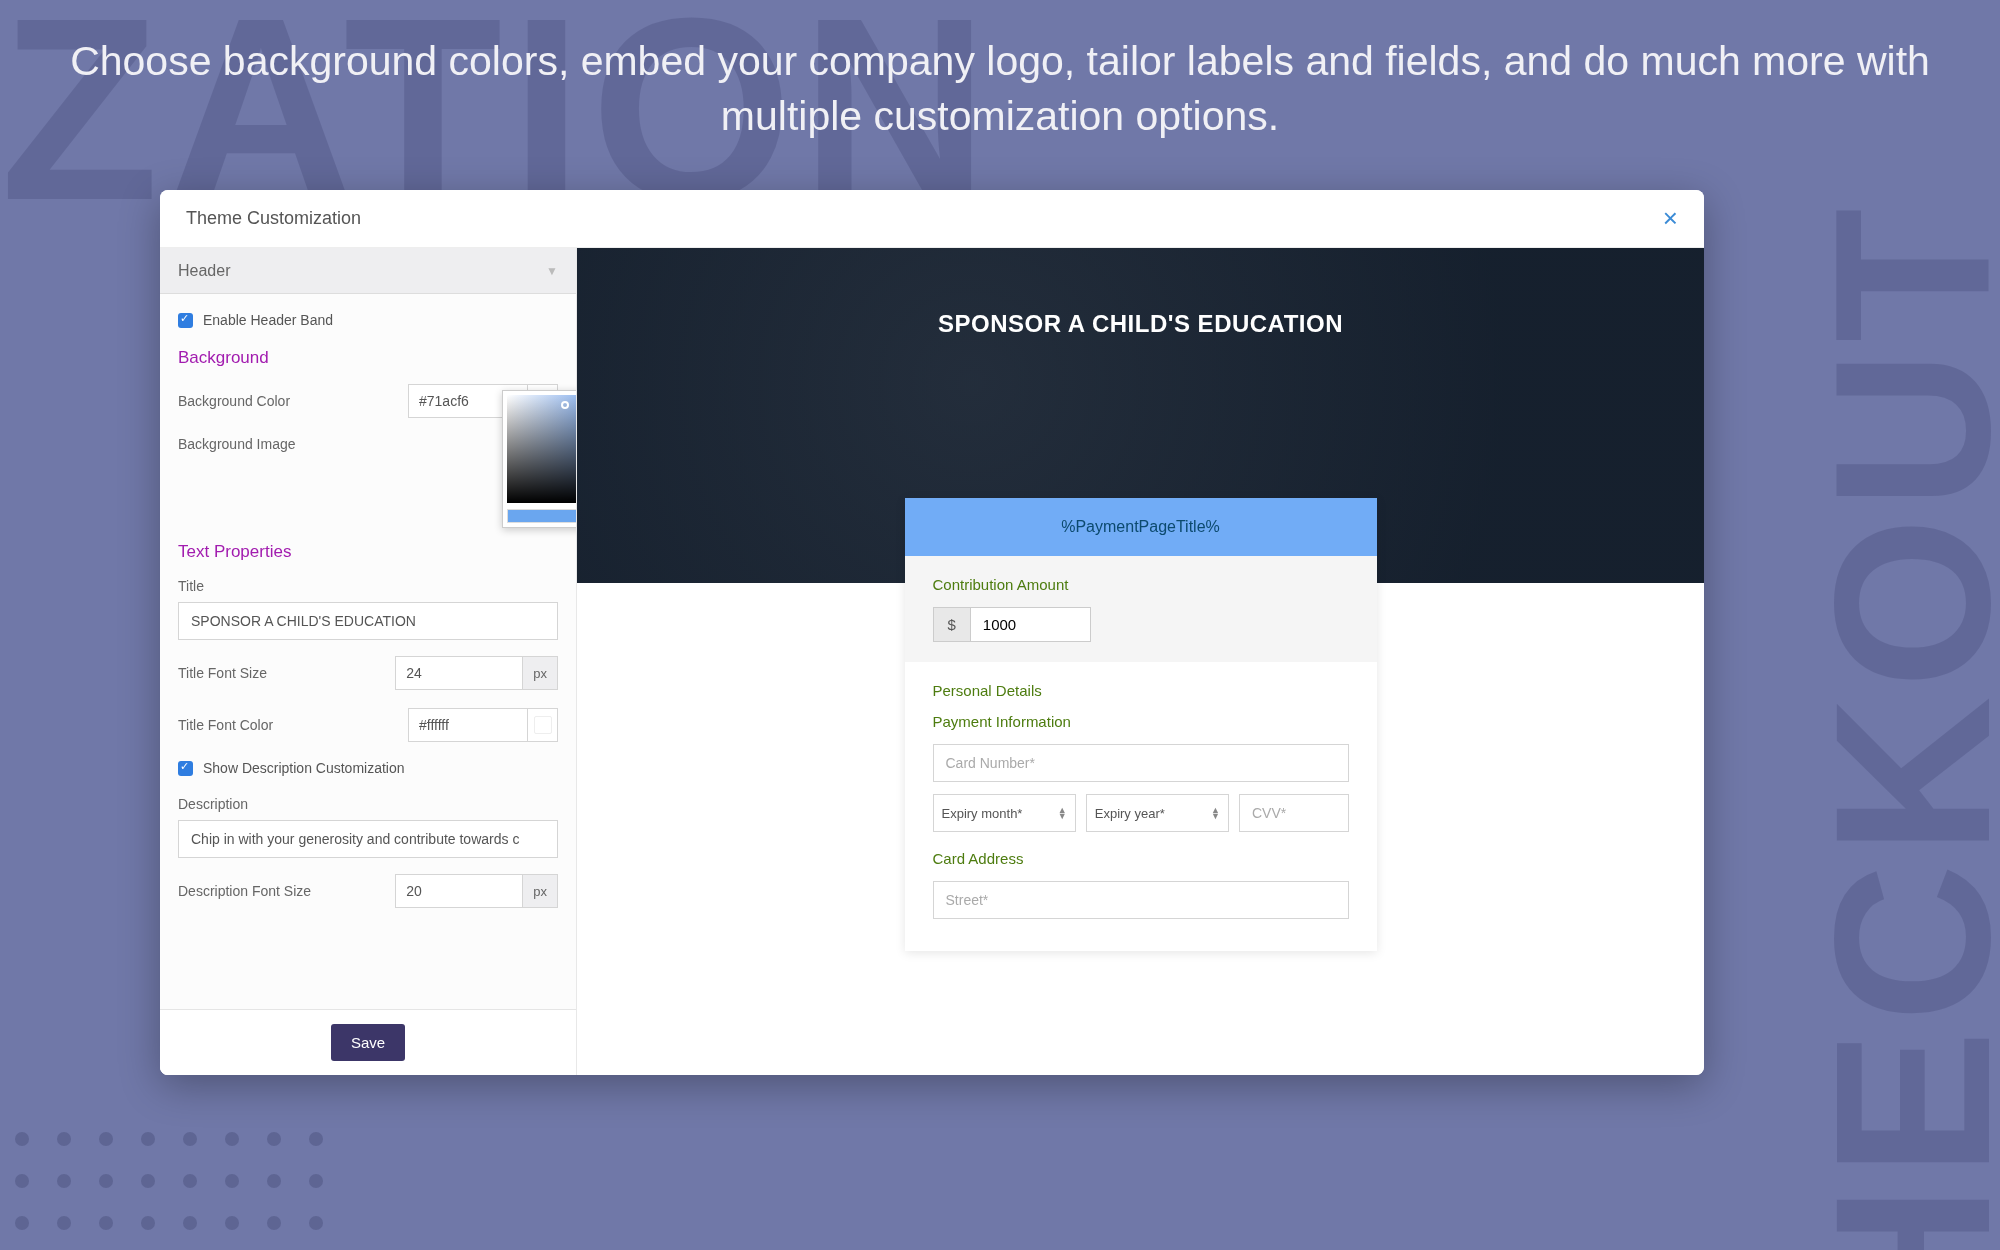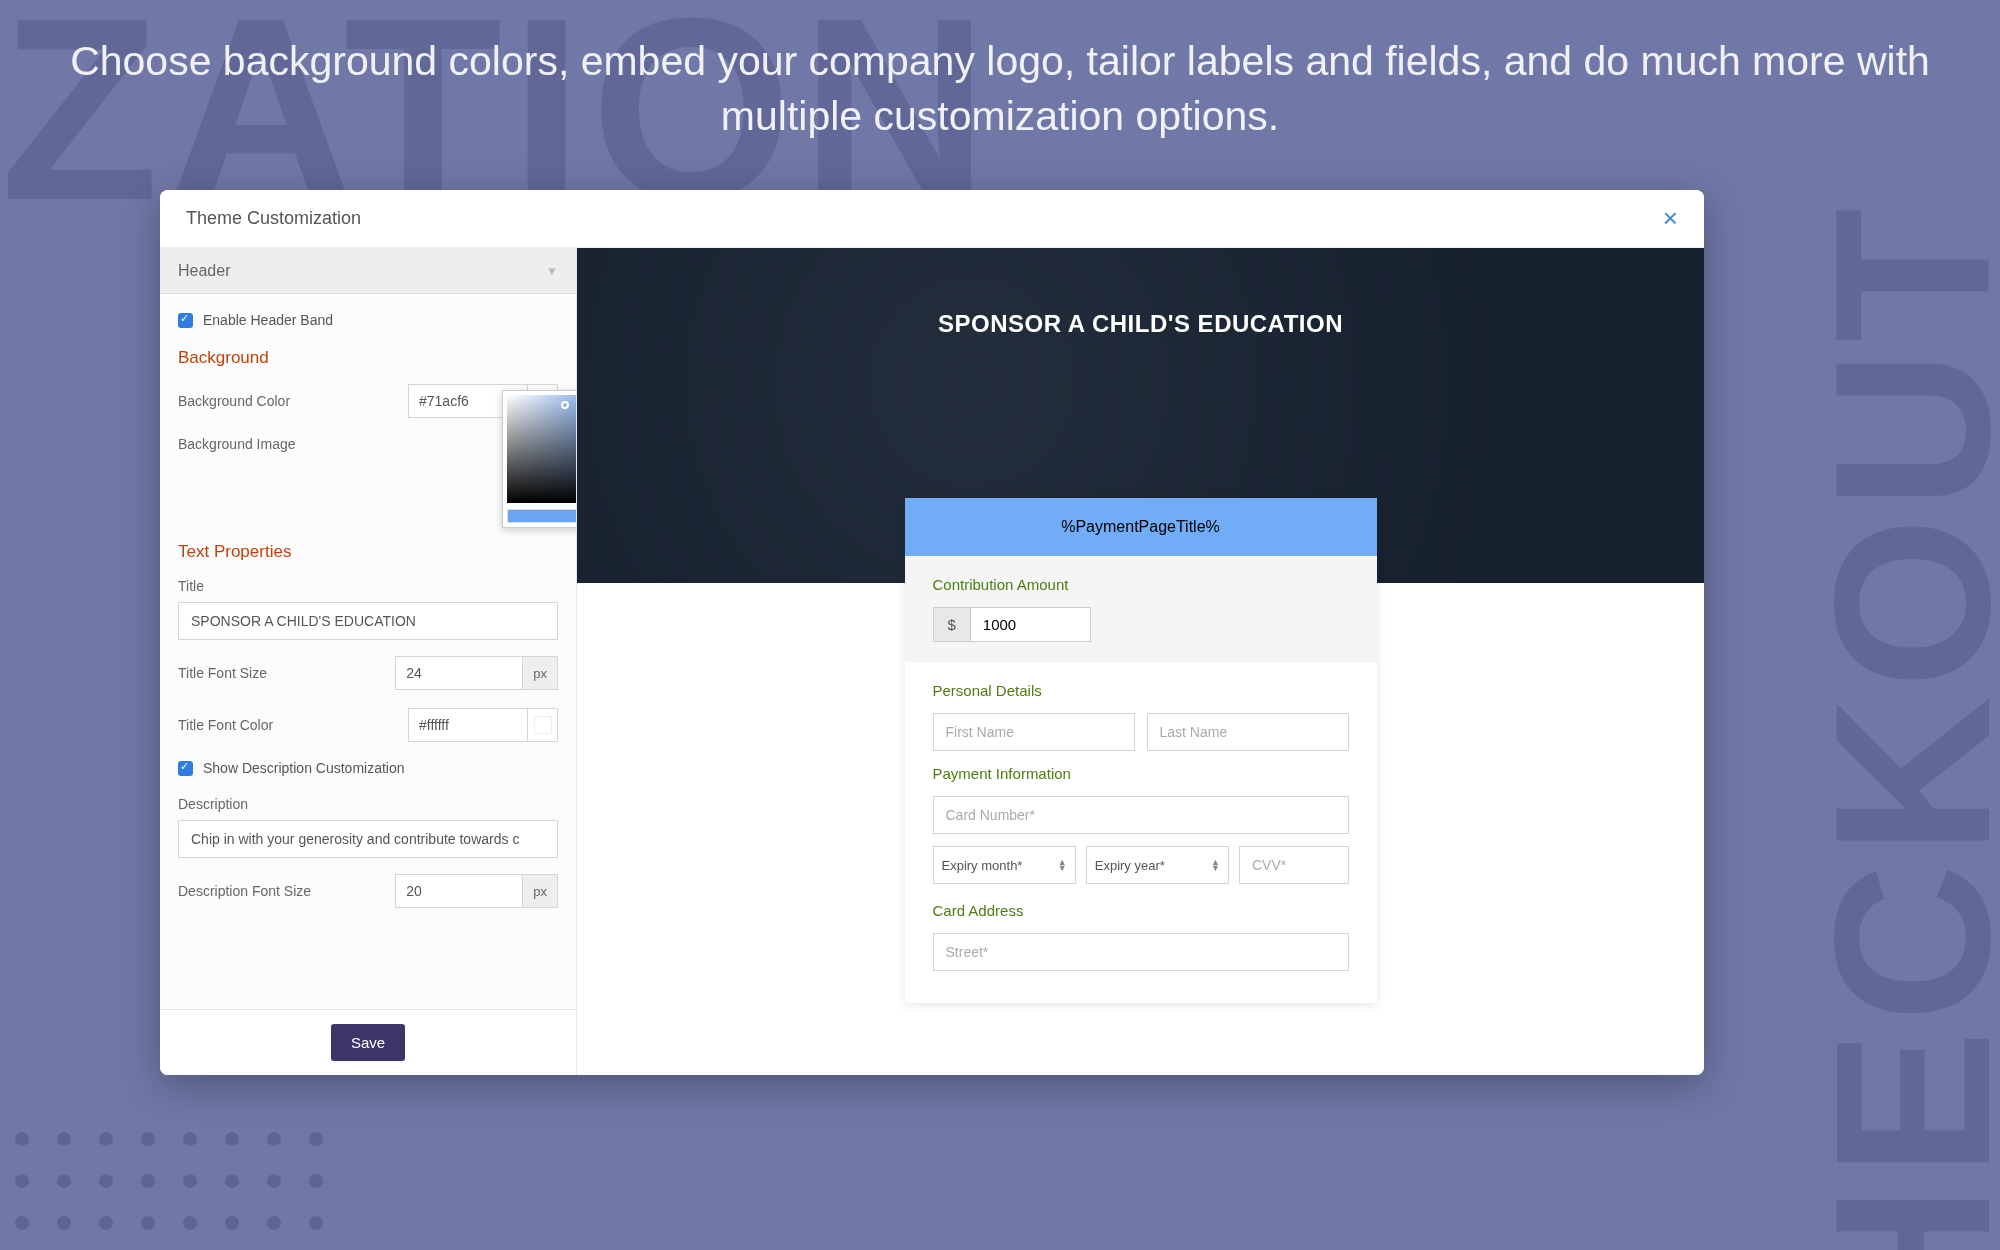--- a/index.html
+++ b/index.html
@@ -16,21 +16,21 @@
 .close-btn { font-size: 26px; color: #3b8bd6; cursor: pointer; font-weight: 300; }
 .modal-body { flex: 1; display: flex; }
 .sidebar { width: 417px; background: #fcfcfc; border-right: 1px solid #e8e8e8; display: flex; flex-direction: column; }
 .dropdown { height: 46px; background: #eeeef0; border-bottom: 1px solid #ddd; display: flex; align-items: center; justify-content: space-between; padding: 0 18px; color: #666; font-size: 16px; cursor: pointer; }
 .dropdown-caret { color: #bbb; font-size: 12px; }
 .form-scroll { flex: 1; overflow: hidden; padding: 18px 18px 0 18px; }
 .chk-row { display: flex; align-items: center; margin-bottom: 20px; }
 .chk { width: 15px; height: 15px; background: #2f7de0; border-radius: 3px; margin-right: 10px; position: relative; }
 .chk::after { content: "✓"; color: #fff; font-size: 11px; position: absolute; top: -1px; left: 2px; }
 .chk-label { font-size: 14px; color: #555; }
-.section-h { font-size: 17px; color: #c2410c; margin: 10px 0 16px; font-weight: 400; }
+.section-h { font-size: 17px; color: #a21caf; margin: 10px 0 16px; font-weight: 400; }
 .field-row { display: flex; align-items: center; justify-content: space-between; margin-bottom: 18px; position: relative; }
 .field-label { font-size: 14px; color: #666; }
 .input-group { display: flex; }
 .tx { border: 1px solid #d5d5d5; background: #fff; padding: 8px 10px; font-size: 14px; color: #555; height: 34px; }
 .tx.w120 { width: 120px; }
 .tx.w150 { width: 128px; }
 .suffix { border: 1px solid #d5d5d5; border-left: none; background: #eeeef0; padding: 0 10px; height: 34px; display: flex; align-items: center; font-size: 13px; color: #666; }
 .swatch { width: 30px; height: 34px; border: 1px solid #d5d5d5; border-left: none; background: #fff; display: flex; align-items: center; justify-content: center; }
 .swatch-inner { width: 18px; height: 18px; border-radius: 2px; }
 .full-input { width: 100%; border: 1px solid #d5d5d5; background: #fff; padding: 10px 12px; font-size: 14px; color: #555; margin-bottom: 16px; }
@@ -39,21 +39,21 @@
 .picker-main { position: relative; height: 108px; background: linear-gradient(to bottom, rgba(0,0,0,0) 0%, #000 100%), linear-gradient(to right, #fff 0%, #3b7de0 100%); }
 .picker-dot { position: absolute; top: 6px; left: 54px; width: 8px; height: 8px; border: 2px solid #fff; border-radius: 50%; }
 .picker-alpha { margin-top: 6px; height: 14px; background: #6aa6ef; border: 1px solid #ddd; }
 .save-bar { height: 66px; background: #fff; border-top: 1px solid #e5e5e5; display: flex; align-items: center; justify-content: center; }
 .save-btn { background: #3c3668; color: #fff; border: none; padding: 10px 20px; font-size: 15px; border-radius: 3px; cursor: pointer; }
 .preview { flex: 1; background: #fff; display: flex; flex-direction: column; }
 .hero { height: 335px; background: linear-gradient(rgba(20,30,45,0.72),rgba(20,30,45,0.72)), radial-gradient(circle at 35% 40%, #4a5560 0%, #1a252f 70%); position: relative; display: flex; flex-direction: column; align-items: center; padding-top: 62px; color: #fff; }
 .hero-title { font-size: 24px; font-weight: 600; letter-spacing: 0.5px; margin-bottom: 14px; }
 .hero-sub { font-size: 17px; font-weight: 400; }
 .checkout-card { position: absolute; top: 250px; left: 50%; transform: translateX(-50%); width: 472px; background: #fff; box-shadow: 0 2px 10px rgba(0,0,0,0.1); }
-.card-header { background: #71acf6; color: #000000; text-align: center; padding: 20px 0; font-size: 16px; font-weight: 500; }
+.card-header { background: #71acf6; color: #0c4a6e; text-align: center; padding: 20px 0; font-size: 16px; font-weight: 500; }
 .card-section { padding: 20px 28px; }
 .card-section.grey { background: #f5f5f5; }
 .sec-label { font-size: 15px; color: #4d7c0f; margin-bottom: 14px; }
 .amt-group { display: flex; }
 .amt-prefix { background: #e8e8e8; border: 1px solid #ccc; padding: 8px 14px; font-size: 15px; color: #555; }
 .amt-input { border: 1px solid #ccc; border-left: none; padding: 8px 12px; font-size: 15px; width: 120px; background: #fff; }
 .row2 { display: flex; gap: 12px; margin-bottom: 12px; }
 .pf { border: 1px solid #d5d5d5; padding: 10px 12px; font-size: 14px; color: #aaa; background: #fff; flex: 1; }
 .sel { border: 1px solid #d5d5d5; padding: 9px 8px; font-size: 13px; color: #555; background: #fff; display: flex; align-items: center; justify-content: space-between; }
 .sel-caret { font-size: 9px; color: #888; line-height: 6px; }
@@ -177,24 +177,20 @@
           <div class="card-header">%PaymentPageTitle%</div>
           <div class="card-section grey">
             <div class="sec-label">Contribution Amount</div>
             <div class="amt-group">
               <div class="amt-prefix">$</div>
               <input class="amt-input" value="1000" style="">
             </div>
           </div>
           <div class="card-section">
             <div class="sec-label">Personal Details</div>
-            <div class="row2">
-              <div class="pf">First Name</div>
-              <div class="pf">Last Name</div>
-            </div>
             <div class="sec-label" style="margin-top:14px">Payment Information</div>
             <div class="row2">
                 <div class="pf">Card Number*</div>
               </div>
             <div class="row3">
               <div class="sel" style="flex:1.2">
                   <span>Expiry month*</span>
                   <span class="sel-caret">▲<br>▼</span>
                 </div>
               <div class="sel" style="flex:1.2">

